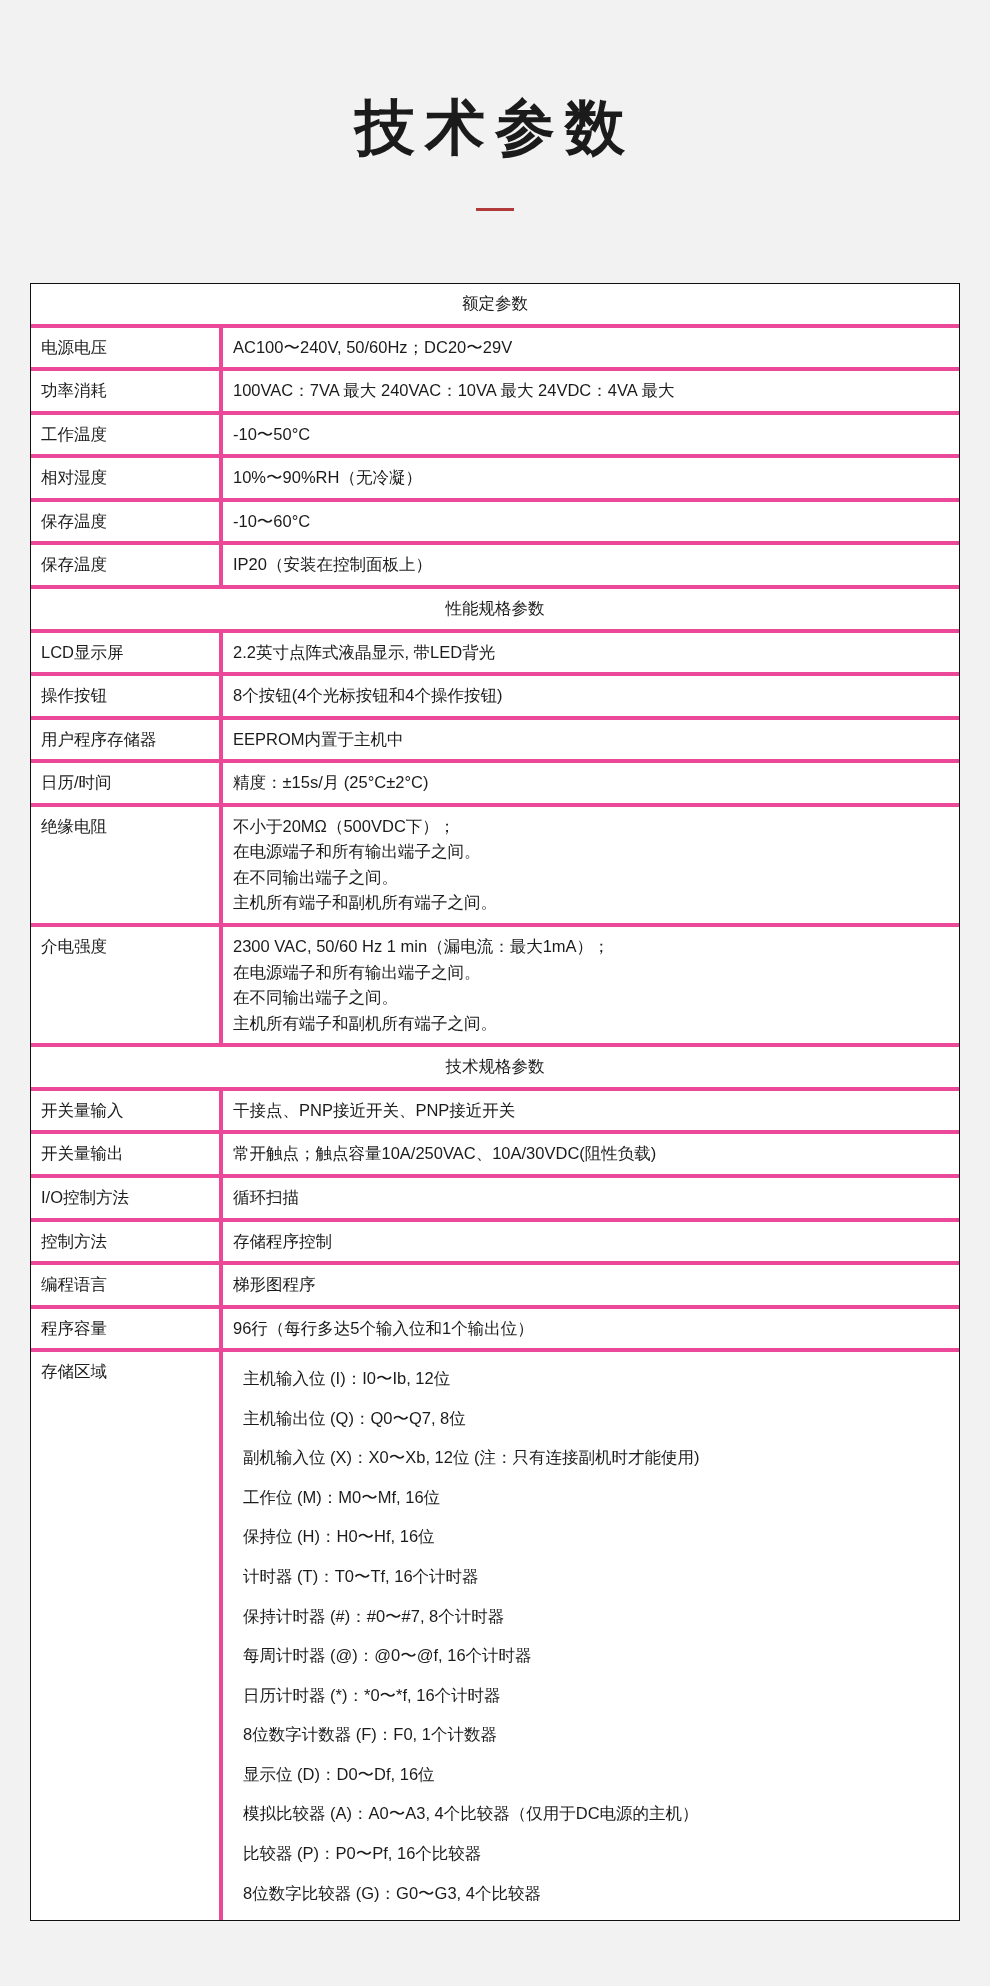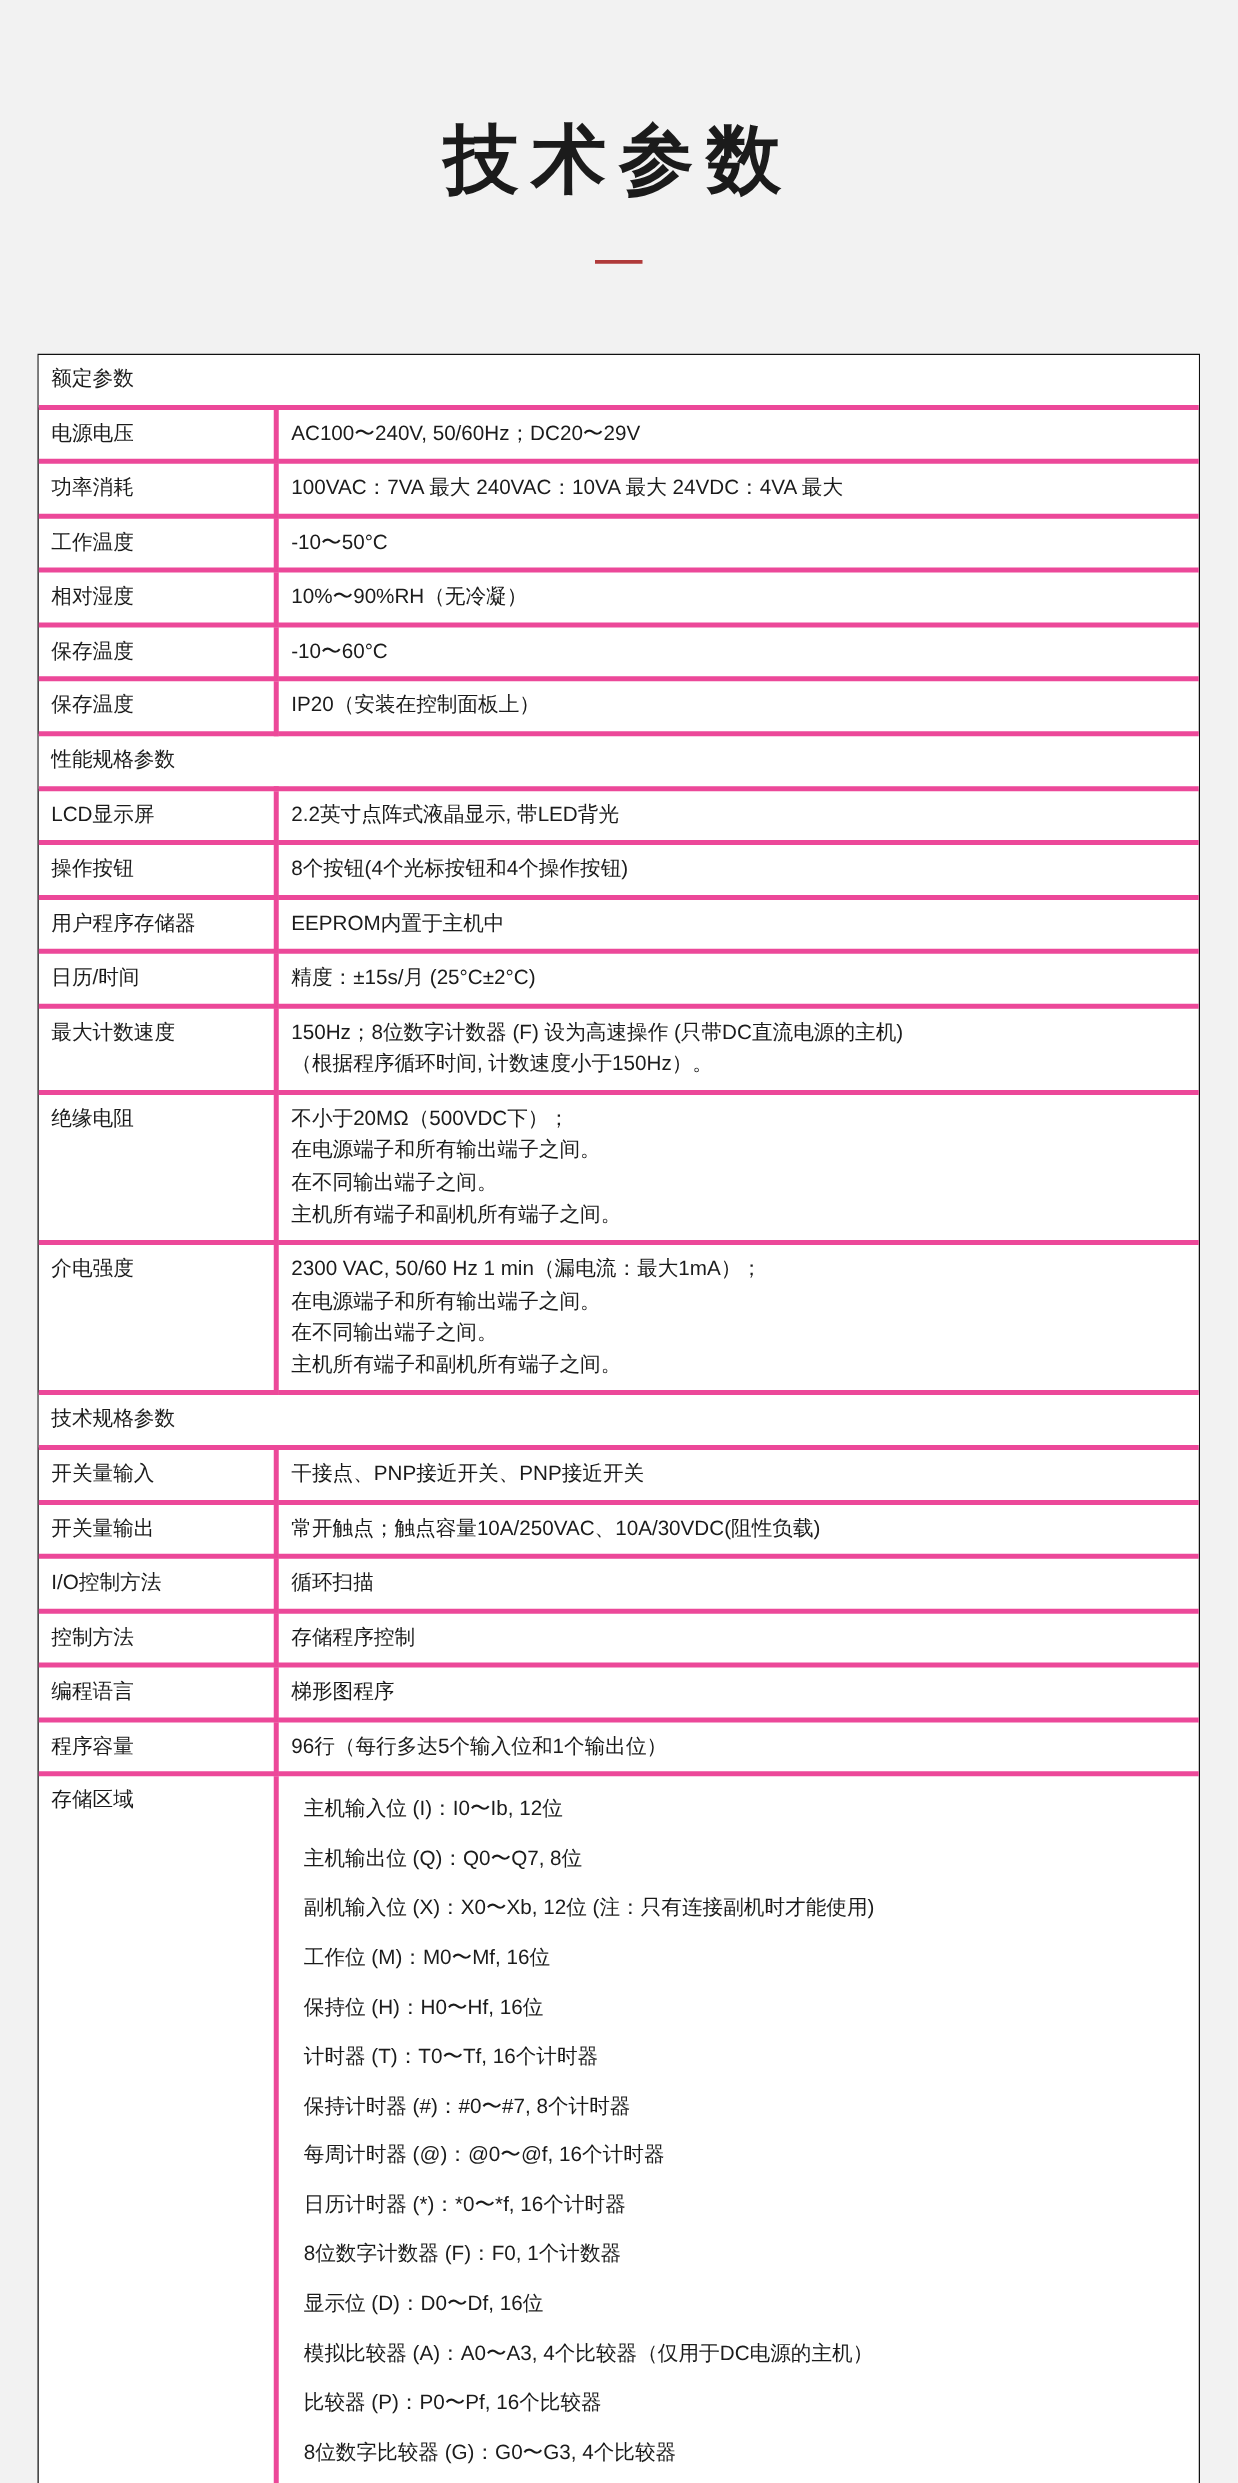--- a/index.html
+++ b/index.html
@@ -57,20 +57,21 @@
   table.spec tr:first-child td { border-top: none; }
   table.spec tr:last-child td { border-bottom: none; }
 
   td.label {
     width: 168px;
     white-space: nowrap;
   }
   td.section {
     background: #fff;
     font-weight: normal;
+    text-align: center;
   }
   td.value {
     white-space: pre-line;
   }
   td.nested-host {
     padding: 0;
     border-left: 1px solid #111;
   }
   table.nested {
     width: 100%;
@@ -139,25 +140,20 @@
         </tr>
         <tr>
           <td class="label">用户程序存储器</td>
           <td class="value">EEPROM内置于主机中</td>
         </tr>
         <tr>
           <td class="label">日历/时间</td>
           <td class="value">精度：±15s/月 (25°C±2°C)</td>
         </tr>
         <tr>
-          <td class="label">最大计数速度</td>
-          <td class="value">150Hz；8位数字计数器 (F) 设为高速操作 (只带DC直流电源的主机)
-（根据程序循环时间, 计数速度小于150Hz）。</td>
-        </tr>
-        <tr>
           <td class="label">绝缘电阻</td>
           <td class="value">不小于20MΩ（500VDC下）；
 在电源端子和所有输出端子之间。
 在不同输出端子之间。
 主机所有端子和副机所有端子之间。</td>
         </tr>
         <tr>
           <td class="label">介电强度</td>
           <td class="value">2300 VAC, 50/60 Hz 1 min（漏电流：最大1mA）；
 在电源端子和所有输出端子之间。

